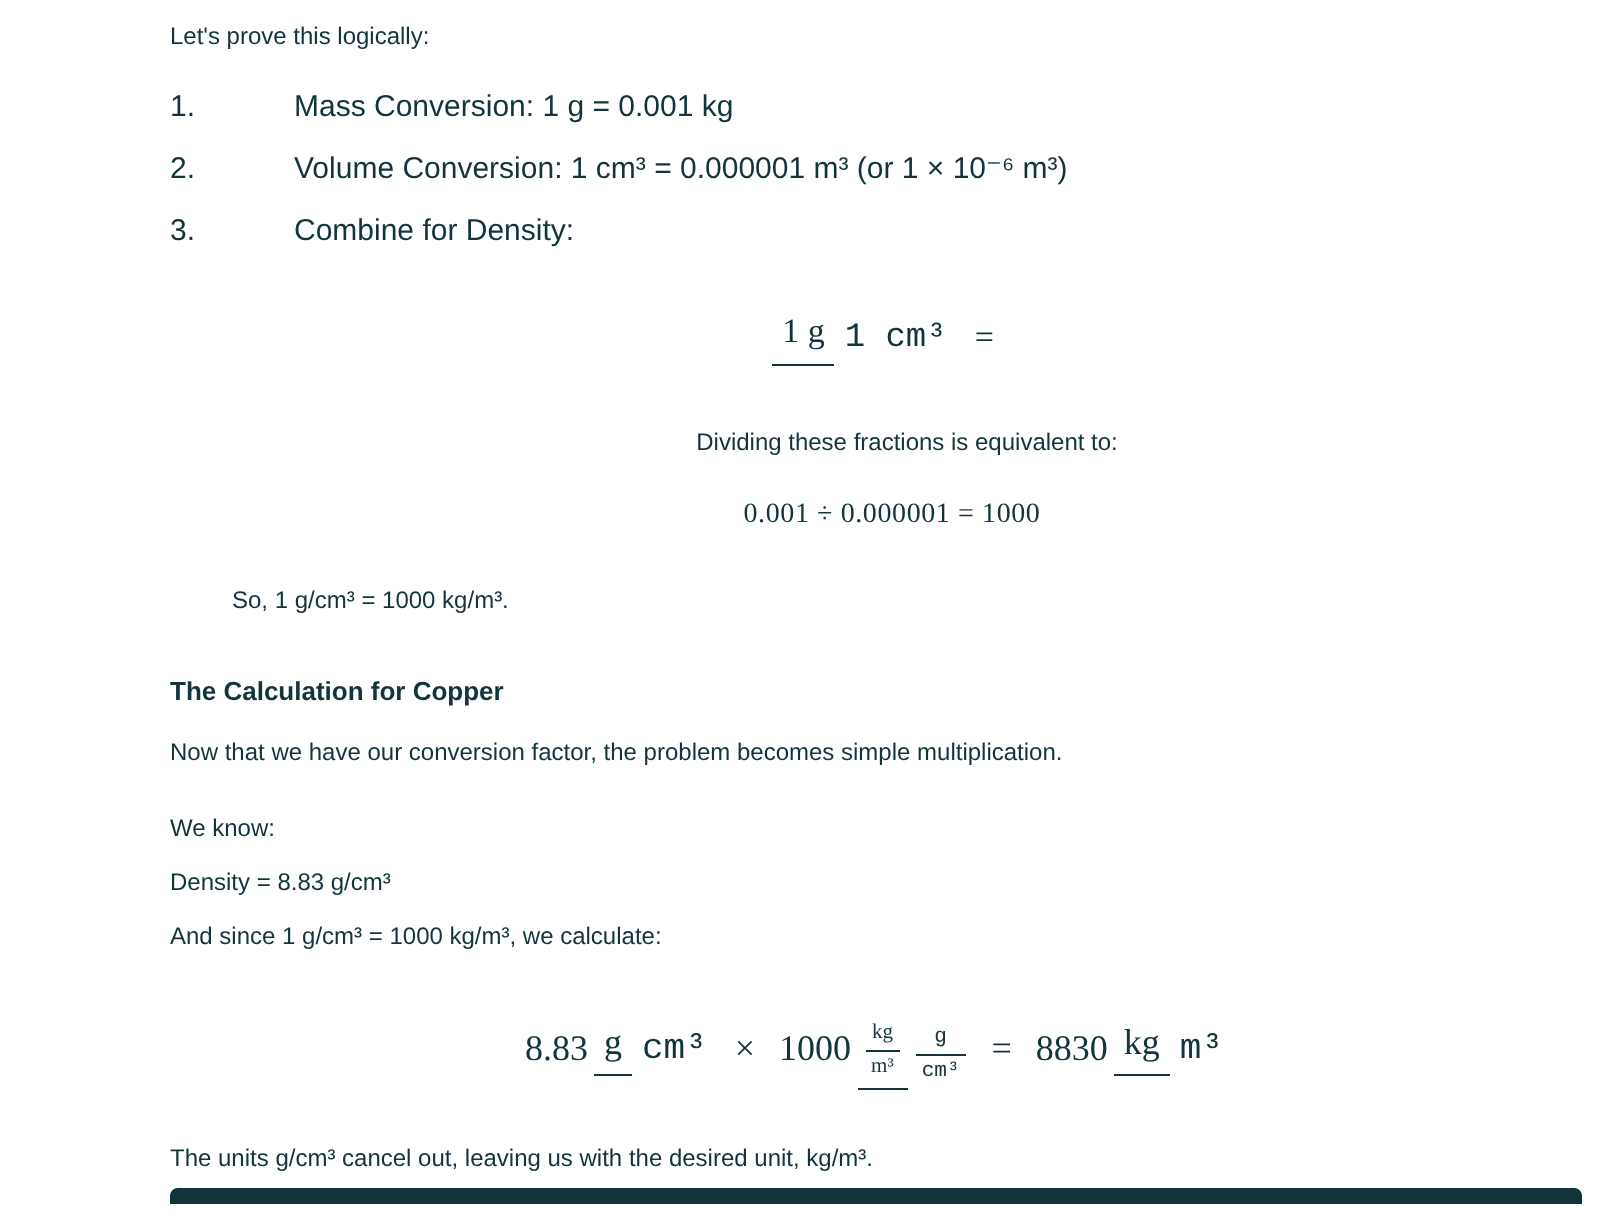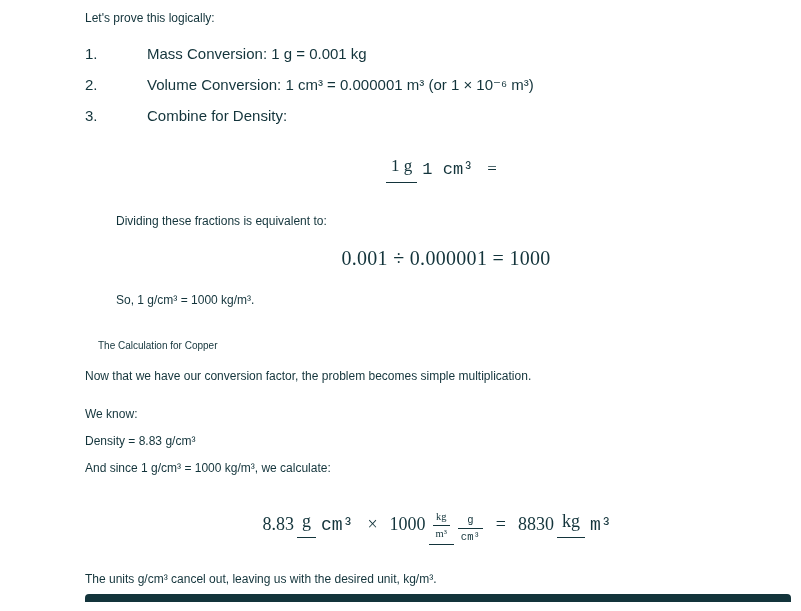--- a/index.html
+++ b/index.html
@@ -12,33 +12,33 @@
   .page{padding:7px 10px 0 85px;width:706px;box-sizing:content-box;}
   p{margin:0;font-size:12px;line-height:22px;}
   .para{margin-top:8px;}
   .intro{margin-top:0;}
   
   .olist{margin-top:14px;}
   .li{display:flex;margin-bottom:9px;}
   .li-num{flex:none;width:16px;font-size:15px;line-height:22px;}
   .li-body{flex:1;font-size:15px;line-height:22px;}
   .li-label{font-weight:400;margin-left:46px;}
-  .indent-para{margin-left:15px;margin-top:13px;}
+  .indent-para{margin-left:15px;margin-top:13px;text-align:center;}
   .so-para{margin-left:15px;margin-top:19px;}
   
-  .subheading{font-weight:400;font-size:10px;line-height:22px;margin-top:24px;margin-left:13px;}
+  .subheading{font-weight:700;font-size:13px;line-height:22px;margin-top:24px;}
   .multiline{margin-top:14px;line-height:27px;}
   
   .math-display{
     display:flex;align-items:center;justify-content:center;
     font-family:"Liberation Serif","DejaVu Serif",serif;
     color:#13343b;
   }
   .math1{margin-top:14px;font-size:17px;height:56px;}
-  .math2{margin-top:14px;font-size:20px;height:24px;letter-spacing:.3px;}
+  .math2{margin-top:14px;font-size:14px;height:24px;letter-spacing:.3px;}
   .math3{margin-top:7px;font-size:18px;height:70px;}
   .mfrac{display:inline-flex;flex-direction:row;text-align:center;}
   .mfrac .num{border-bottom:1.3px solid #13343b;padding:0 5px 5px;}
   .mfrac .den{padding:4px 5px 0;font-family:Liberation Mono, monospace;}
   .mop{margin:0 9px;}
   .mtext{margin:0 3px;}
   .tinyfrac{display:inline-flex;flex-direction:column;text-align:center;font-size:10.5px;line-height:12px;}
   .tinyfrac .tnum{border-bottom:1px solid #13343b;padding:0 3px 2px;}
   .tinyfrac .tden{padding:2px 3px 0;}
   .nested .num{padding:0 4px 4px;}

